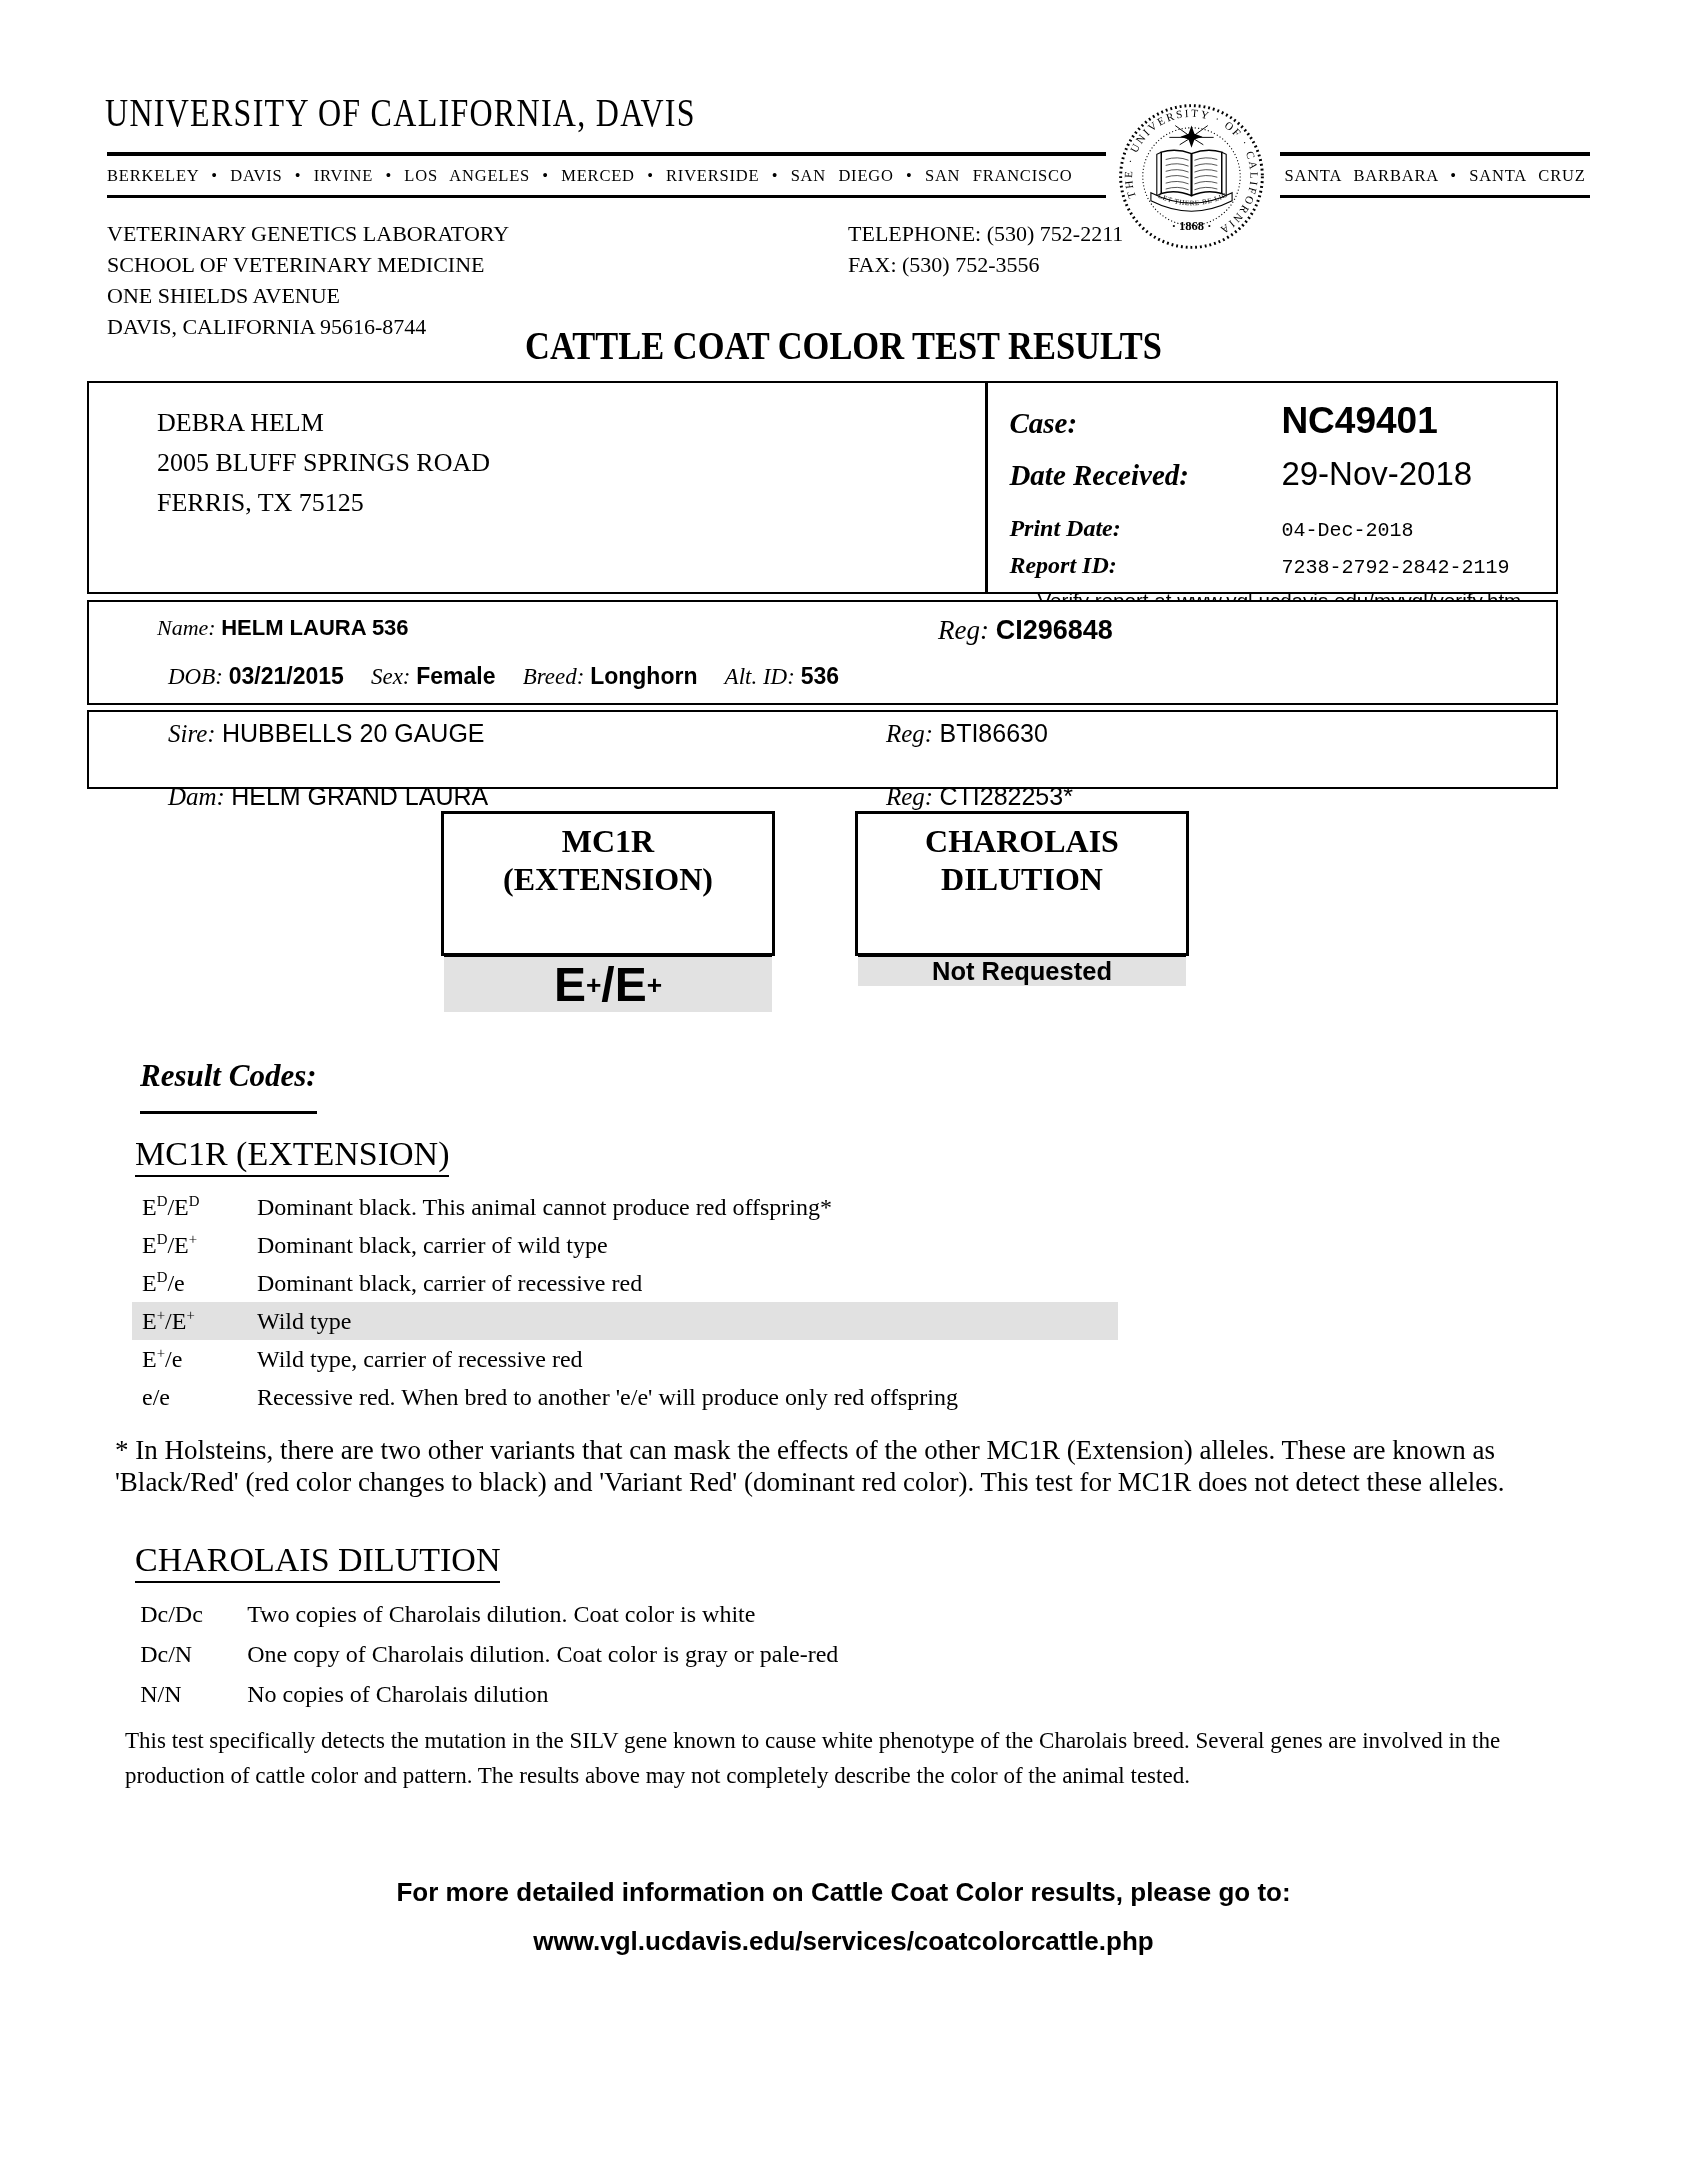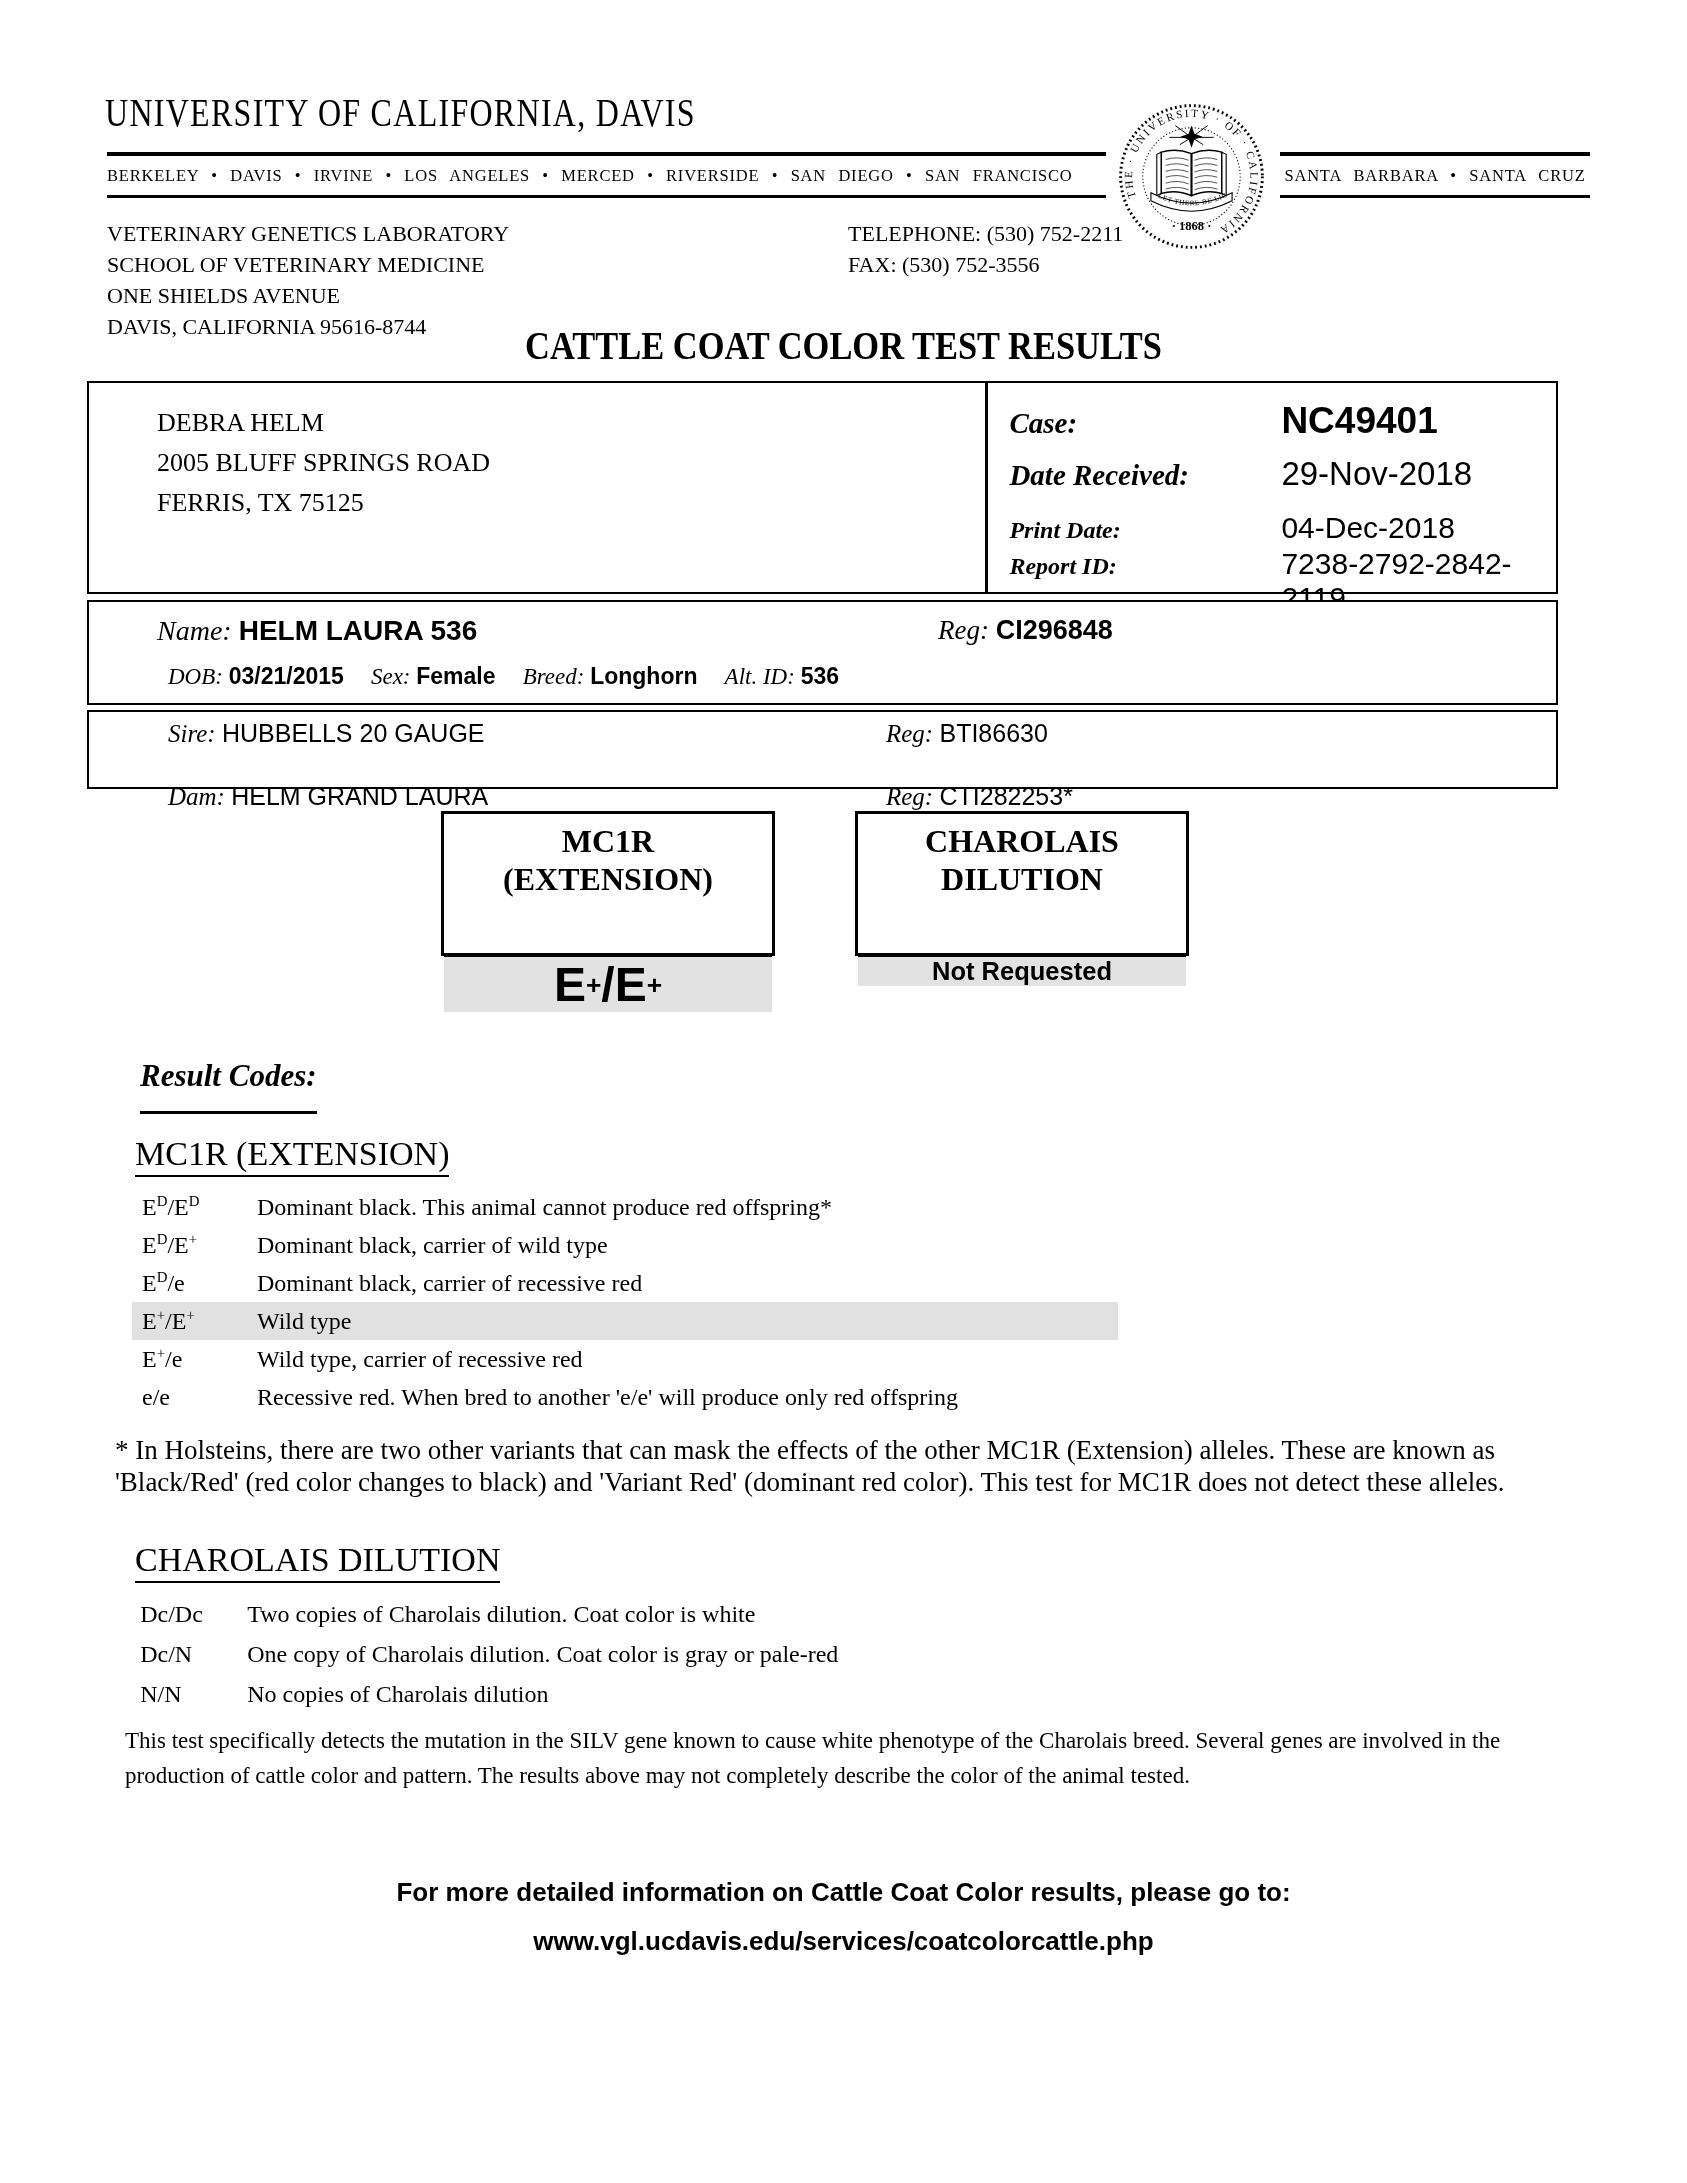--- a/index.html
+++ b/index.html
@@ -46,28 +46,28 @@
   .case-panel { position:absolute; left:899px; top:0; right:0; padding:16.5px 6.6px 0 21.4px; }
   .case-row { display:flex; align-items:baseline; }
   .case-row .lbl { font-style:italic; font-weight:bold; flex:none; width:272px; }
   .r1 .lbl { font-size:29px; }
   .r1 .val { font-family:"Liberation Sans", sans-serif; font-weight:bold; font-size:37px; }
   .r1 { margin-bottom:13px; }
   .r2 .lbl { font-size:29px; }
   .r2 .val { font-family:"Liberation Sans", sans-serif; font-size:33px; }
   .r2 { margin-bottom:18px; }
   .r3 .lbl, .r4 .lbl { font-size:24px; }
-  .r3 .val, .r4 .val { font-family:Liberation Sans, sans-serif; font-size:30px; }
+  .r3 .val, .r4 .val { font-family:Liberation Mono, monospace; font-size:20px; }
   .r3, .r4 { line-height:34px; }
   .verify { margin-top:4.1px; text-align:center; font-family:"Liberation Sans", sans-serif; font-size:20.6px; }
 
   .ilbl { font-style:italic; }
   .bval { font-family:"Liberation Sans", sans-serif; font-weight:bold; }
   .rval { font-family:"Liberation Sans", sans-serif; }
-  .b-line1 { position:absolute; left:68px; top:13px; font-size:28px; }
+  .b-line1 { position:absolute; left:68px; top:13px; font-size:22px; }
   .b-reg1  { position:absolute; left:849px; top:13px; font-size:27px; }
   .b-line2 { position:absolute; left:79px; top:61px; font-size:23px; }
   .b-line2 .pair { margin-right:21.4px; }
   .c-row1 { position:absolute; left:79px; top:6.6px;  font-size:25px; }
   .c-row2 { position:absolute; left:79px; top:41px; font-size:25px; }
   .c-reg  { position:absolute; left:718px; top:0; }
   .c-rel  { position:relative; display:block; }
 
   
   .results { position:absolute; left:441px; top:811px; display:flex; gap:80px; }

